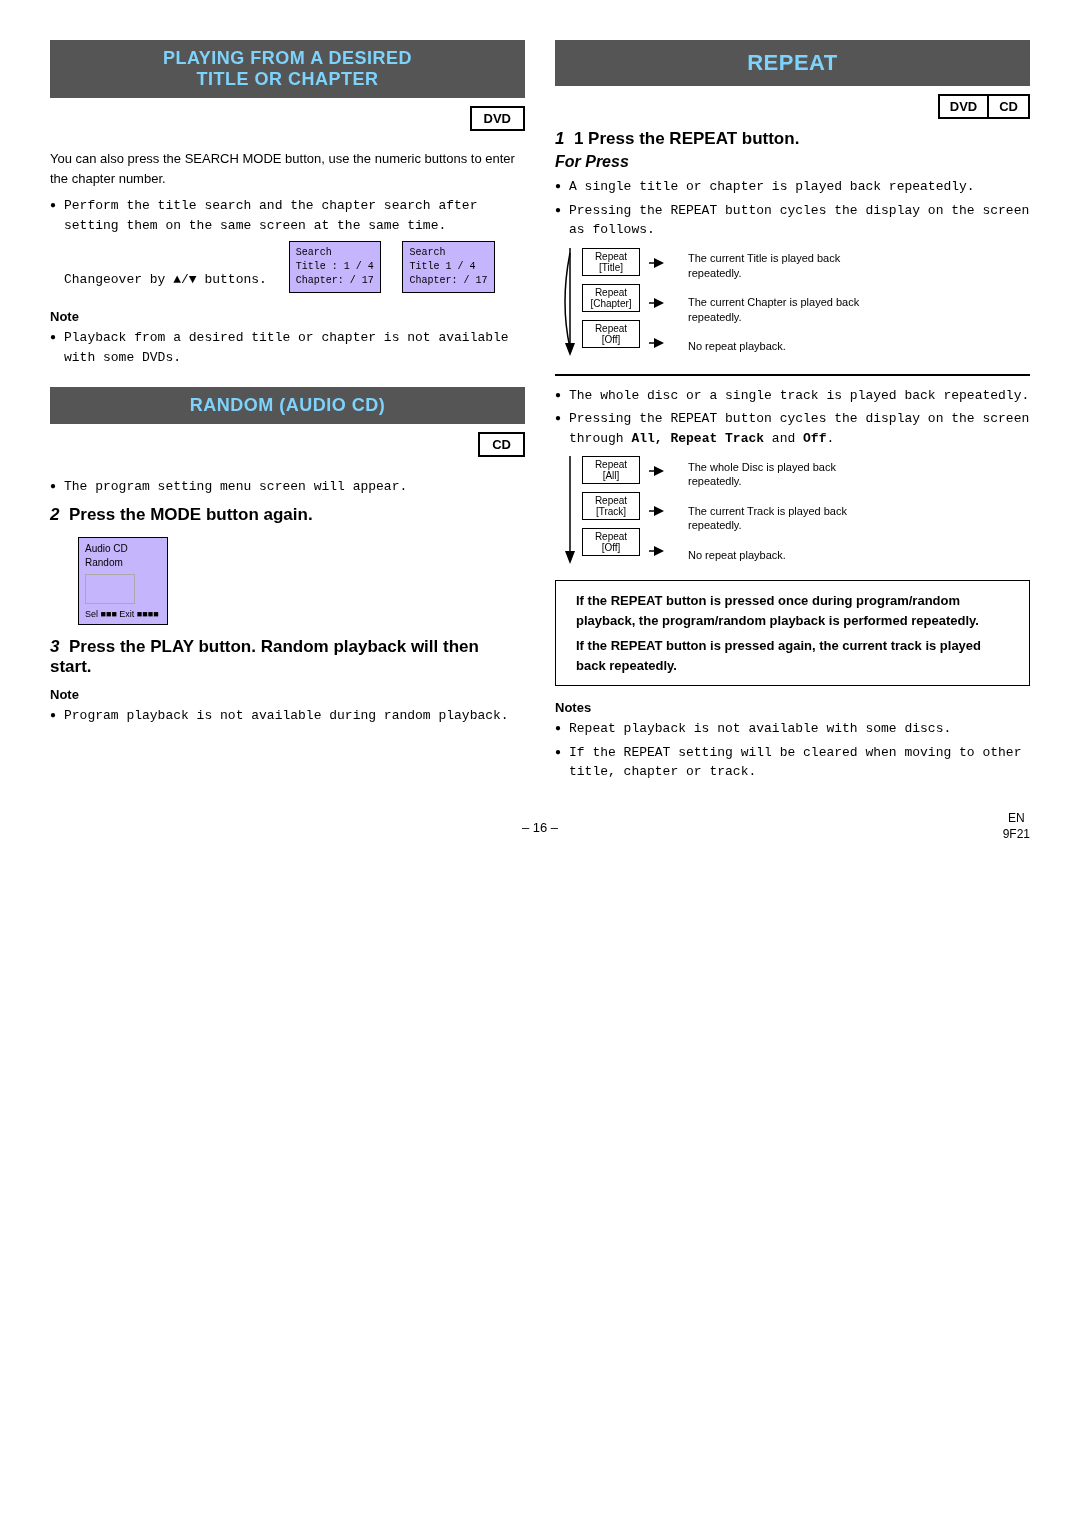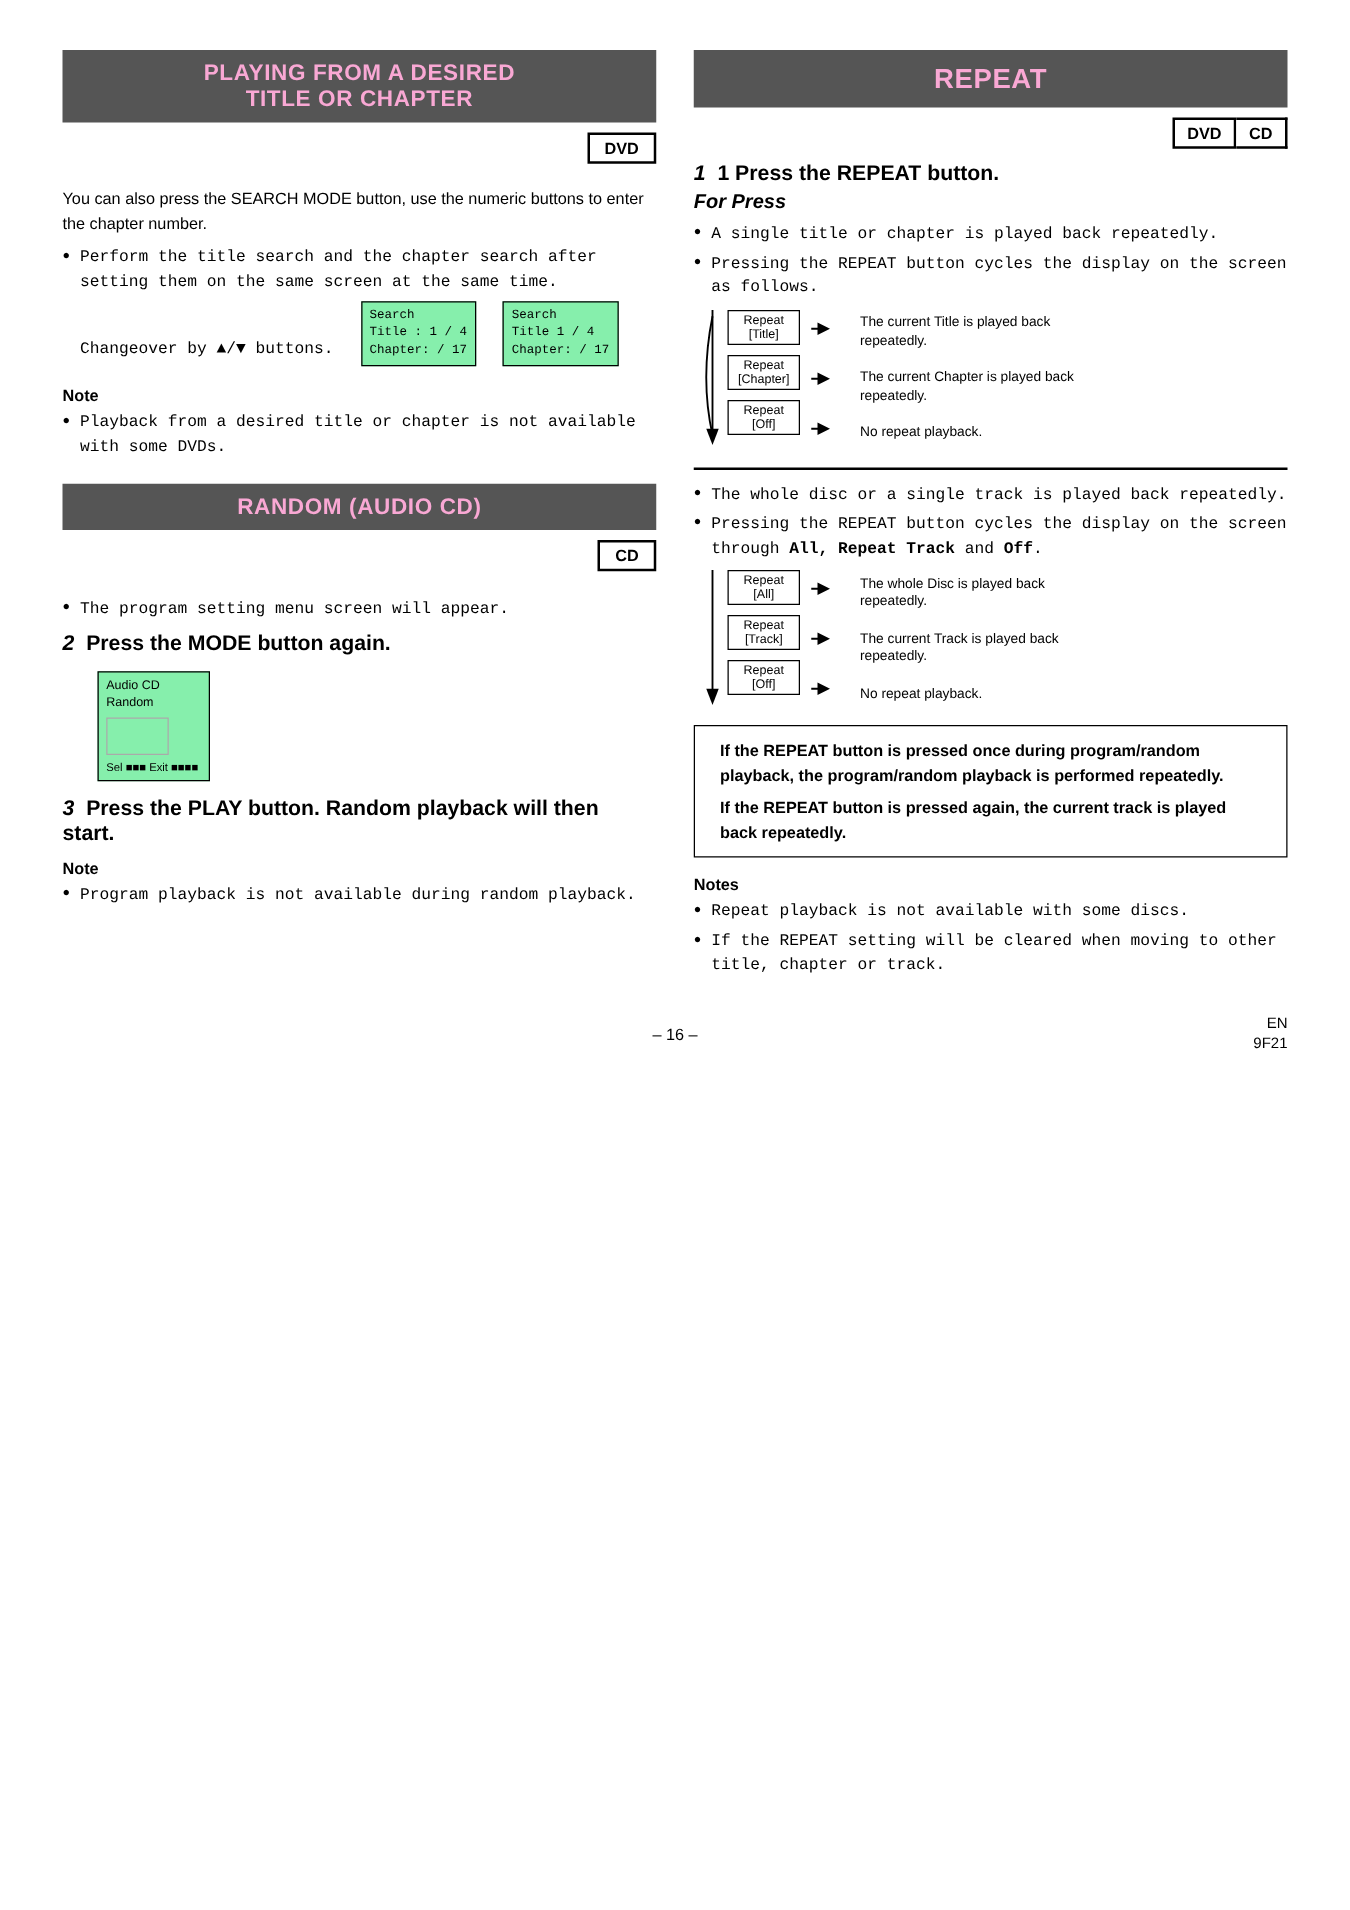--- a/index.html
+++ b/index.html
@@ -13,21 +13,21 @@
       padding: 40px 50px 40px 50px;
     }
     .page-content {
       display: grid;
       grid-template-columns: 1fr 1fr;
       gap: 0 30px;
     }
     
     .section-header {
       background: #555;
-      color: #f9a8d4;
+      color: #7dd3fc;
       text-align: center;
       font-weight: bold;
       font-size: 18px;
       text-transform: uppercase;
       padding: 8px 12px;
       margin-bottom: 8px;
       letter-spacing: 0.5px;
     }
     .section-header.repeat-header {
       font-size: 22px;
@@ -90,21 +90,21 @@
       top: 2px;
     }
     
     .screen-diagram {
       border: 1px solid #000;
       padding: 4px 6px;
       font-size: 10px;
       margin: 6px 0 6px 14px;
       display: inline-block;
       min-width: 80px;
-      background: #86efac;
+      background: #c4b5fd;
     }
     .screen-diagram .screen-line {
       font-size: 10px;
       line-height: 1.4;
     }
     
     .note-label {
       font-weight: bold;
       font-size: 13px;
       margin-top: 10px;
@@ -182,21 +182,21 @@
     }
     .page-num {
       font-size: 13px;
       text-align: center;
     }
     .page-en {
       position: absolute;
       right: 0;
       font-size: 12px;
       line-height: 1.3;
-      text-align: right;
+      text-align: center;
     }
     .clearfix::after { content: ""; display: table; clear: both; }
     .right-section {
       padding-top: 0;
     }
     .divider-line {
       border: none;
       border-top: 2px solid #000;
       margin: 16px 0 10px 0;
     }

